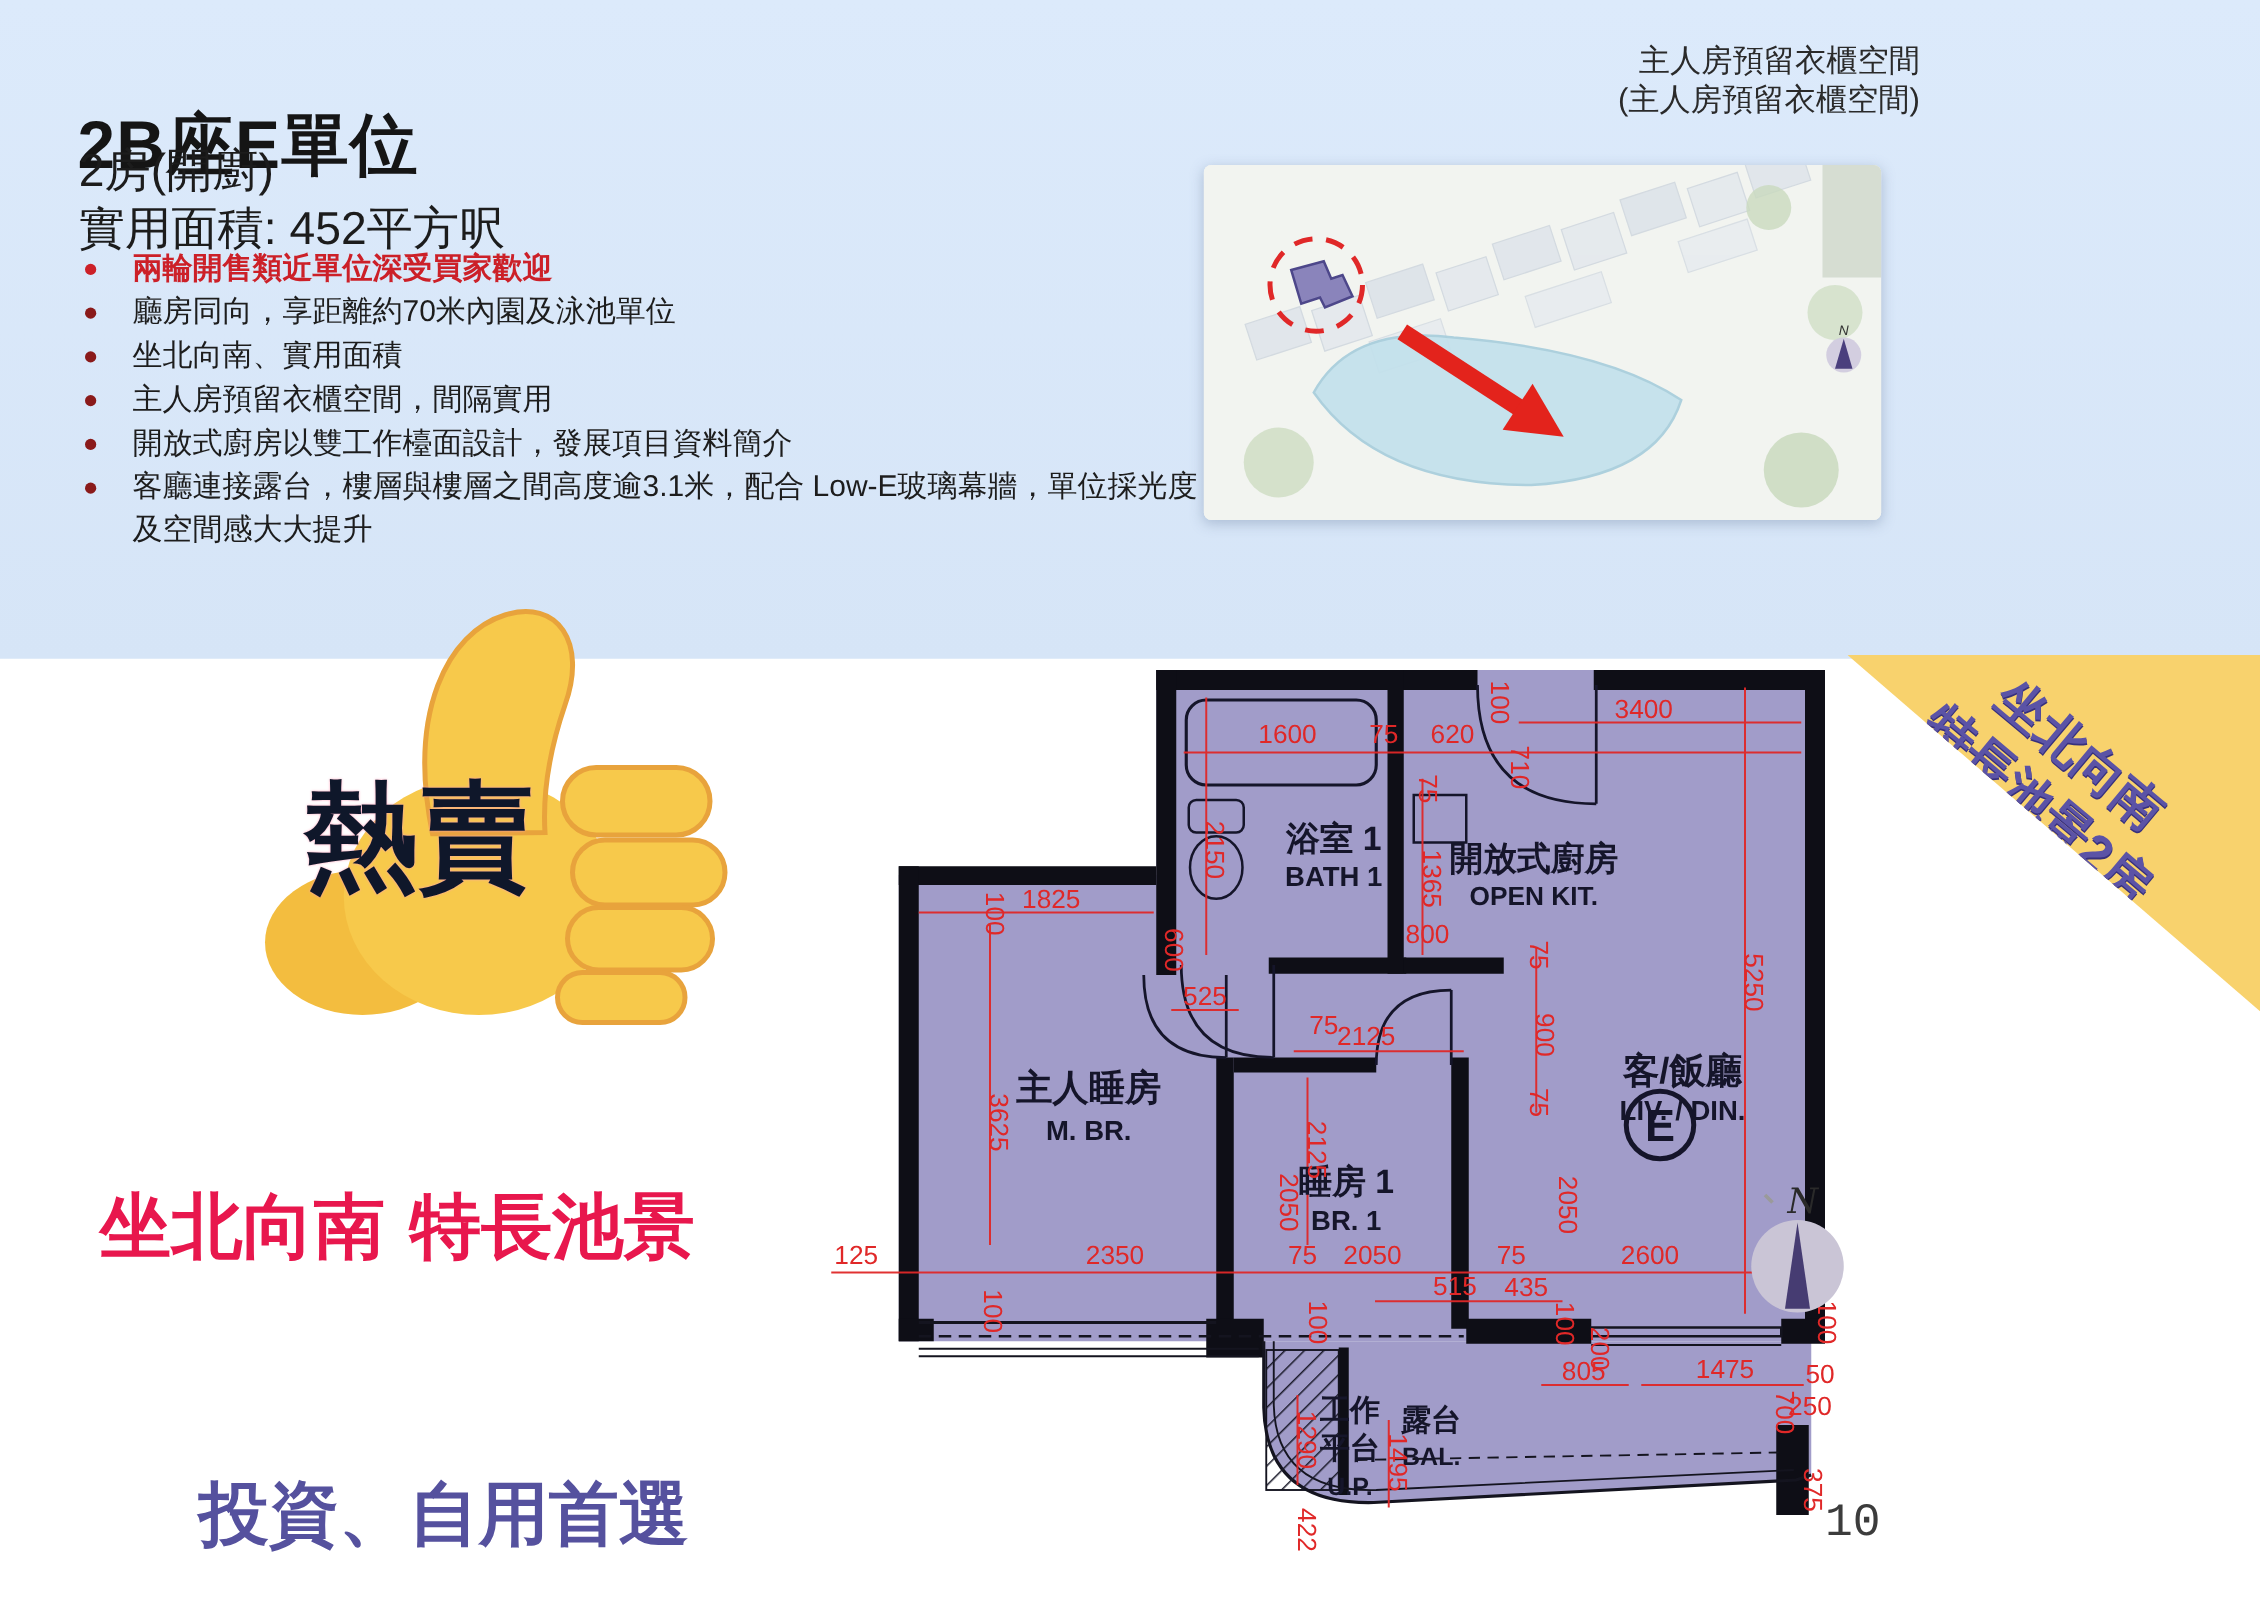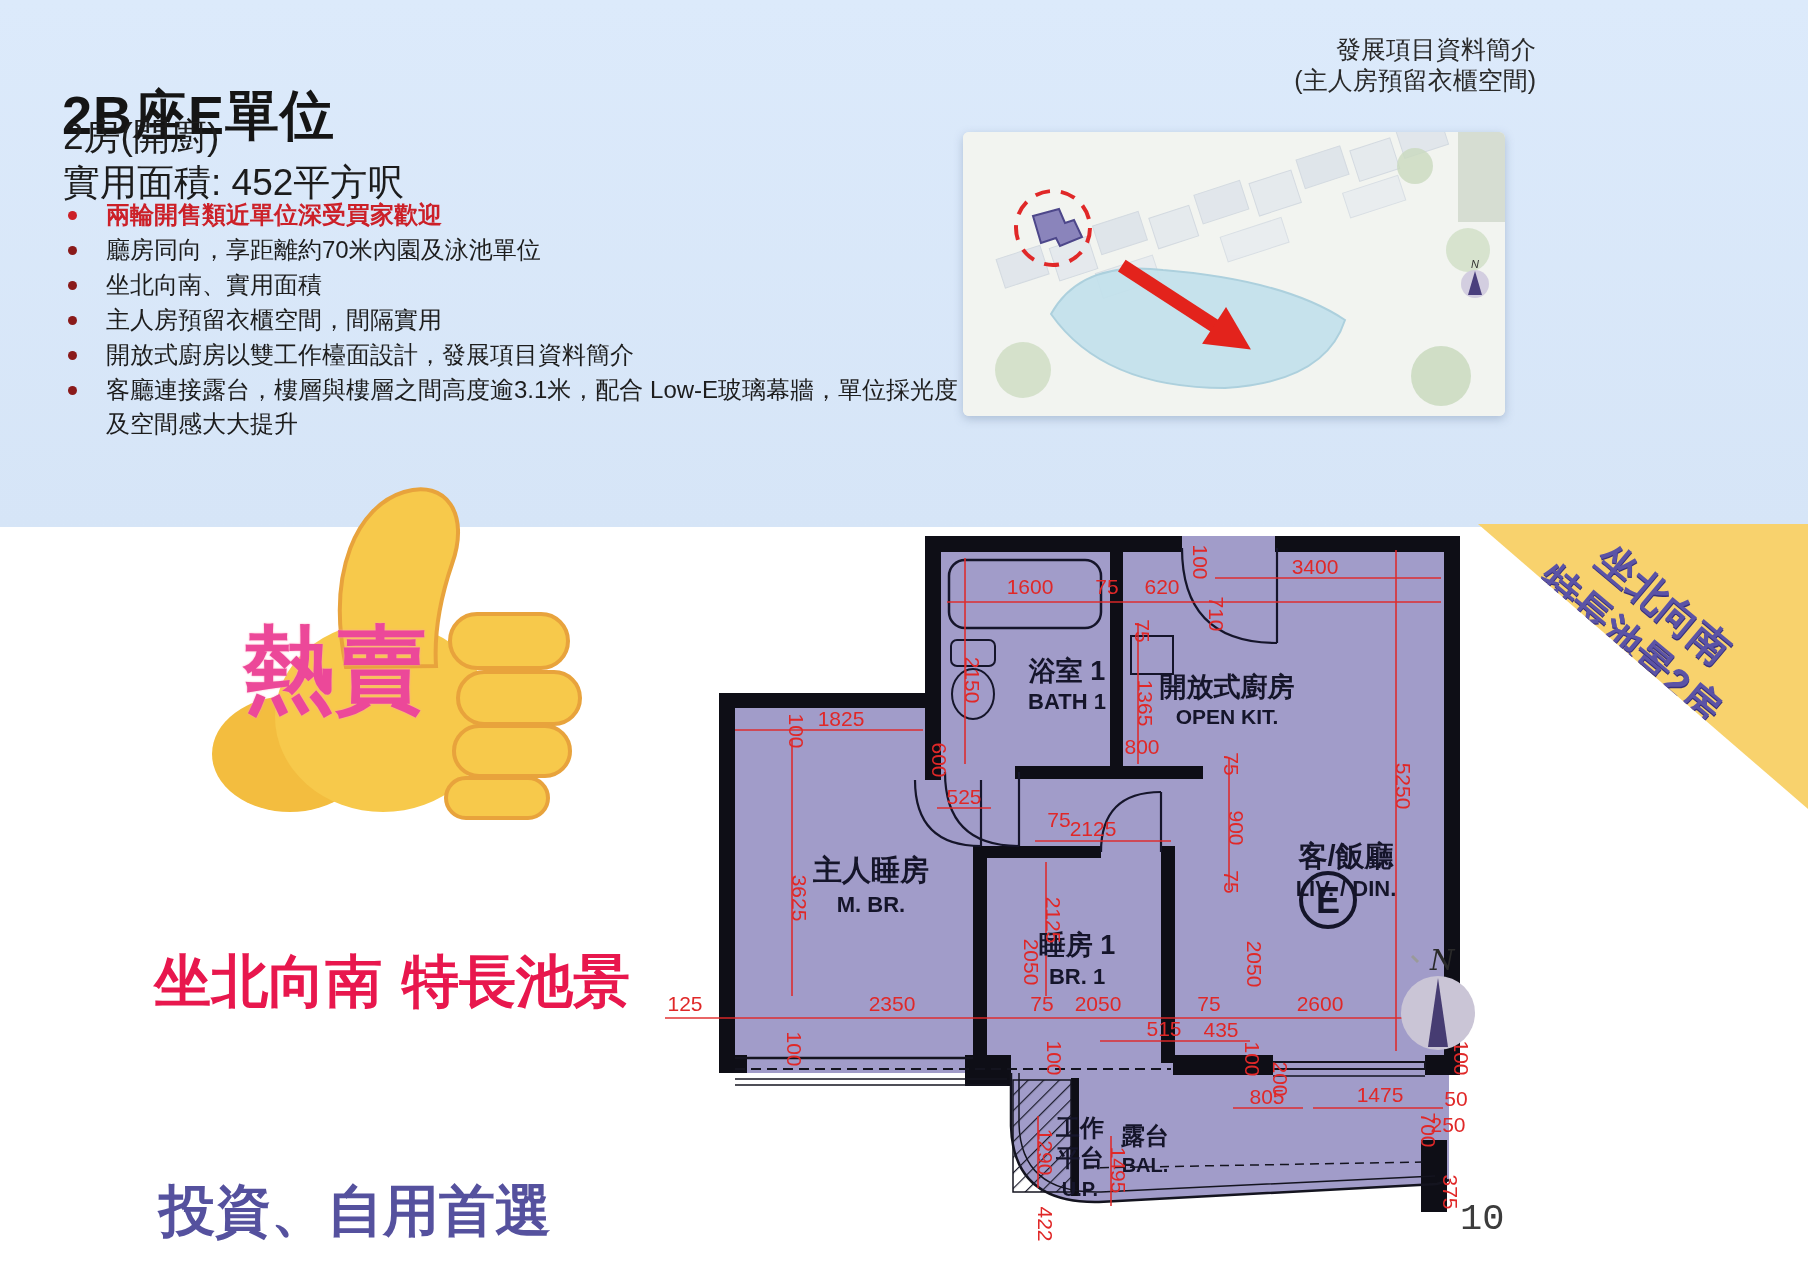--- a/index.html
+++ b/index.html
@@ -33,22 +33,22 @@
     background:#f1f3ef;}
   
   .banner{position:absolute;left:1478px;top:524px;width:330px;height:300px;
     background:#f8d26d;clip-path:polygon(0 0,100% 0,100% 95%);}
   .banner .banner-text{position:absolute;left:58px;top:48px;transform:rotate(40deg);
     transform-origin:center;font-size:40px;font-weight:800;line-height:52px;
     color:#5b53a6;text-align:center;text-shadow:1px 1px 0 #37307c;}
   
   .thumb-wrap{position:absolute;left:198px;top:452px;width:410px;height:372px;}
   .hot-sale{position:absolute;left:243px;top:608px;font-family:"DejaVu Serif",serif;
-    font-size:92px;font-weight:700;color:#ec4899;text-shadow:0 0 2px #ff9db8;text-align:right;}
-  .promo-1{position:absolute;left:80px;top:944px;width:550px;text-align:right;
+    font-size:92px;font-weight:700;color:#0f172a;text-shadow:0 0 2px #ff9db8;text-align:right;}
+  .promo-1{position:absolute;left:80px;top:944px;width:550px;text-align:left;
     font-family:"DejaVu Serif",serif;font-size:57px;font-weight:700;color:#e8174d;}
   .promo-2{position:absolute;left:120px;top:1058px;width:420px;text-align:center;
     font-family:"DejaVu Serif",serif;font-size:56px;font-weight:700;color:#55519e;}
   .promo-3{position:absolute;left:80px;top:1174px;width:550px;text-align:center;
     font-family:"DejaVu Serif",serif;font-size:56px;font-weight:700;color:#55519e;}
   
   .floorplan{position:absolute;left:615px;top:528px;width:860px;height:752px;}
   
   .compass{position:absolute;left:1390px;top:938px;width:100px;height:125px;}
   .page-number{position:absolute;left:1460px;top:1198px;font-family:Liberation Mono, monospace;
@@ -68,21 +68,21 @@
   <ul class="bullets">
     <li class="hot">兩輪開售類近單位深受買家歡迎</li>
     <li>廳房同向，享距離約70米內園及泳池單位</li>
     <li>坐北向南、實用面積</li>
     <li>主人房預留衣櫃空間，間隔實用</li>
     <li>開放式廚房以雙工作檯面設計，發展項目資料簡介</li>
     <li>客廳連接露台，樓層與樓層之間高度逾3.1米，配合 Low-E玻璃幕牆，單位採光度及空間感大大提升</li>
   </ul>
 
   <div class="corner-note">
-    <div>發展項目資料簡介</div>
+    <div>主人房預留衣櫃空間</div>
     <div>(主人房預留衣櫃空間)</div>
   </div>
 
   <div class="sitemap">
     <svg width="542" height="284" viewBox="0 0 542 284">
       <rect x="0" y="0" width="542" height="284" fill="#f2f4f0"></rect>
 
       <g transform="rotate(-18 270 80)" opacity="0.6">
         <rect x="30" y="52" width="46" height="30" fill="#d6dde8" stroke="#bfc9d6"></rect>
         <rect x="84" y="58" width="40" height="34" fill="#dde3ec" stroke="#bfc9d6"></rect>

